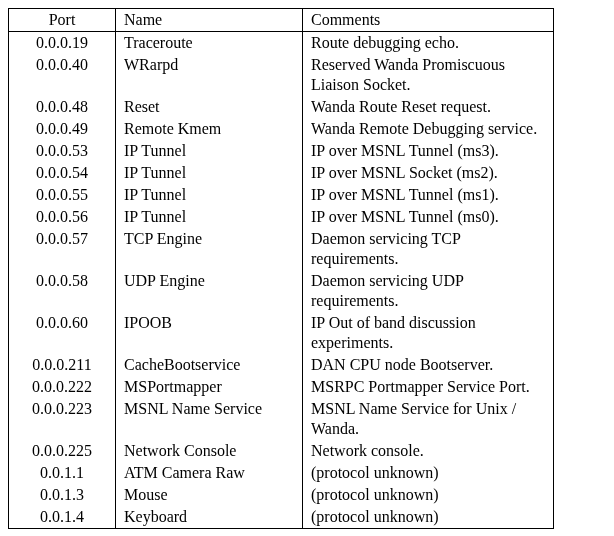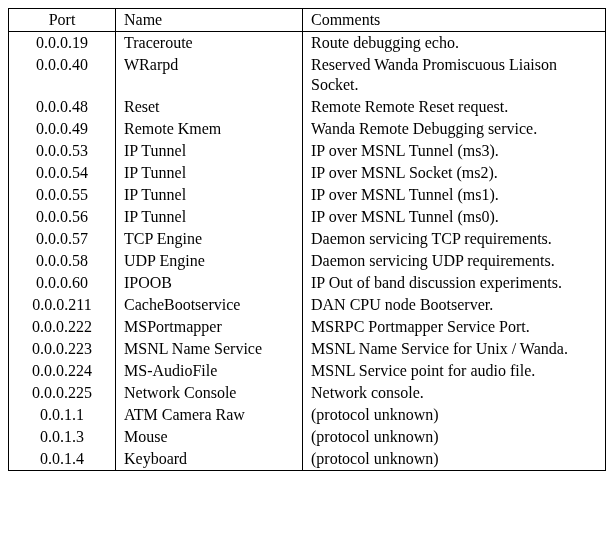--- a/index.html
+++ b/index.html
@@ -5,21 +5,21 @@
   body {
     margin: 0;
     padding: 8px;
     font-family: "Times New Roman", Times, serif;
     font-size: 16px;
     background: #fff;
     color: #000;
   }
   table {
     border-collapse: collapse;
-    width: 598px;
+    width: 546px;
     padding-left: 13px;
   }
   th, td {
     padding: 1px 8px 1px 8px;
     text-align: left;
     vertical-align: top;
     font-weight: normal;
     line-height: 1.25;
   }
   thead th {
@@ -53,21 +53,21 @@
         <td>Route debugging echo.</td>
       </tr>
       <tr>
         <td>0.0.0.40</td>
         <td>WRarpd</td>
         <td>Reserved Wanda Promiscuous Liaison Socket.</td>
       </tr>
       <tr>
         <td>0.0.0.48</td>
         <td>Reset</td>
-        <td>Remote Remote Reset request.</td>
+        <td>Wanda Route Reset request.</td>
       </tr>
       <tr>
         <td>0.0.0.49</td>
         <td>Remote Kmem</td>
         <td>Wanda Remote Debugging service.</td>
       </tr>
       <tr>
         <td>0.0.0.53</td>
         <td>IP Tunnel</td>
         <td>IP over MSNL Tunnel (ms3).</td>
@@ -111,25 +111,20 @@
         <td>0.0.0.222</td>
         <td>MSPortmapper</td>
         <td>MSRPC Portmapper Service Port.</td>
       </tr>
       <tr>
         <td>0.0.0.223</td>
         <td>MSNL Name Service</td>
         <td>MSNL Name Service for Unix / Wanda.</td>
       </tr>
       <tr>
-        <td>0.0.0.224</td>
-        <td>MS-AudioFile</td>
-        <td>MSNL Service point for audio file.</td>
-      </tr>
-      <tr>
         <td>0.0.0.225</td>
         <td>Network Console</td>
         <td>Network console.</td>
       </tr>
       <tr>
         <td>0.0.1.1</td>
         <td>ATM Camera Raw</td>
         <td>(protocol unknown)</td>
       </tr>
       <tr>

